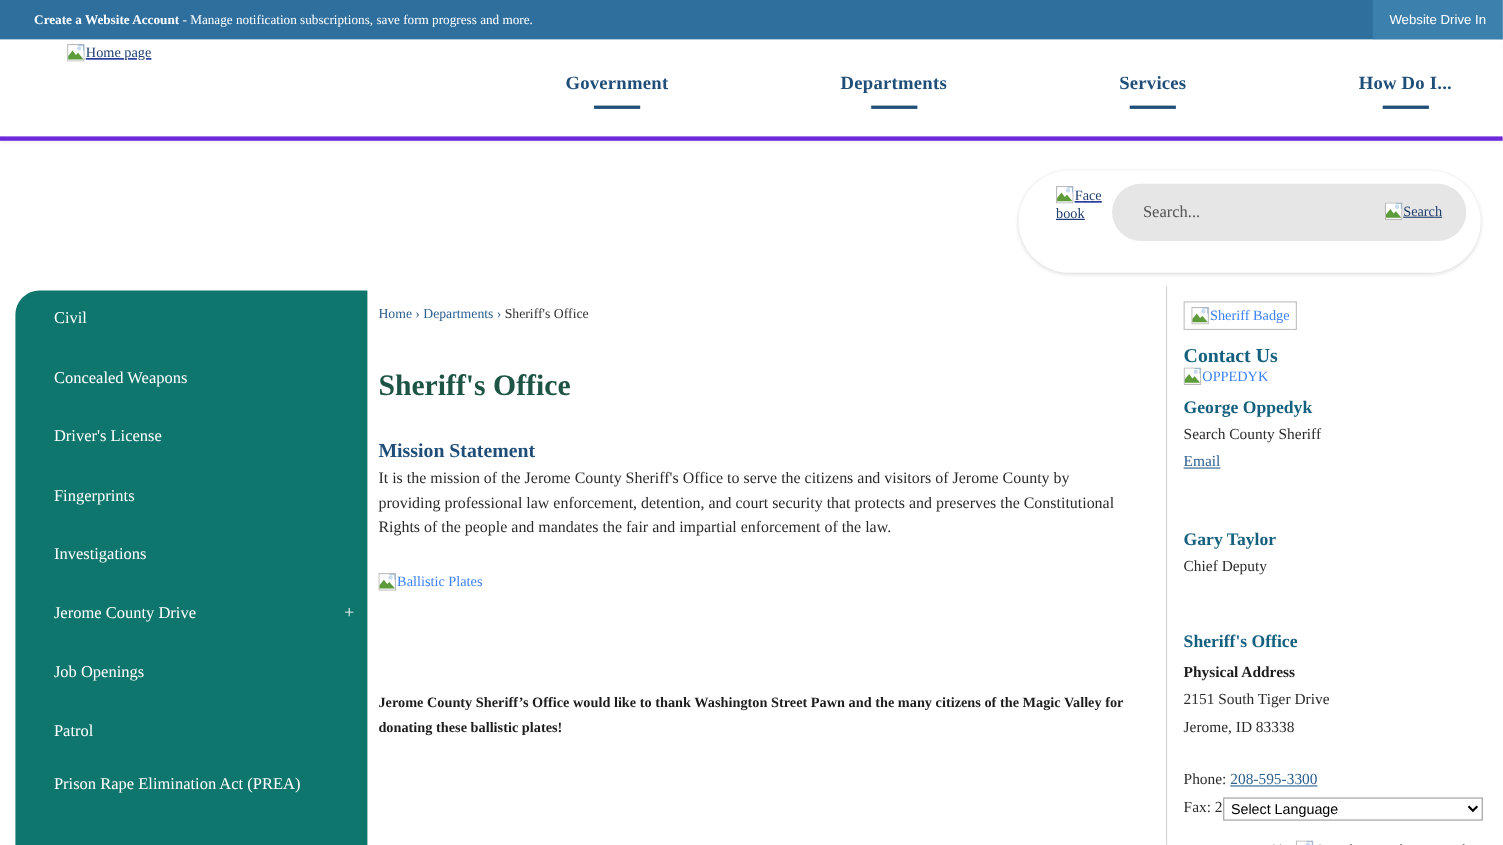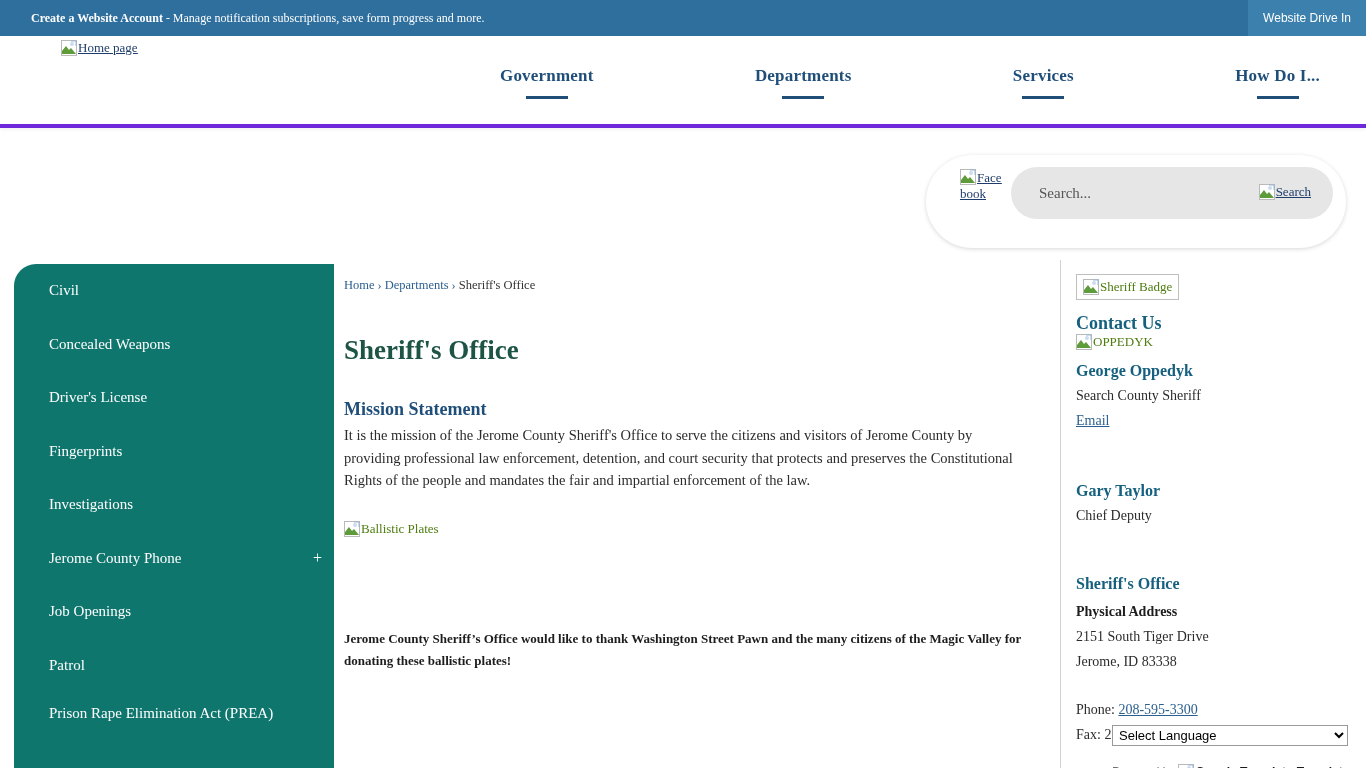--- a/index.html
+++ b/index.html
@@ -23,21 +23,21 @@
   }
   .brokenimg svg { display: block; }
 
   .imgalt {
     color: #1f3d6b;
     text-decoration: underline;
     font-family: "Liberation Serif", serif;
     font-size: 13px;
   }
   .imgalt-plain {
-    color: #4d7c0f;
+    color: #3b82f6;
     text-decoration: none;
   }
 
   
   .topbar {
     position: absolute; left: 0; top: 0;
     width: 1366px; height: 36px;
     background: #2e6f9e;
     display: flex; align-items: center;
   }
@@ -74,20 +74,21 @@
     font-size: 13px;
   }
   .nav {
     position: absolute; left: 500px; top: 30px;
     width: 820px;
     display: flex; justify-content: space-between;
   }
   .nav-item {
     text-align: center;
     cursor: pointer;
+    margin-left: 14px;
   }
   .nav-label {
     display: block;
     color: #1f4e79;
     font-weight: bold;
     font-size: 17px;
     font-family: "Liberation Serif", serif;
     letter-spacing: .2px;
   }
   .nav-underline {
@@ -395,21 +396,21 @@
   <div class="side-item">
     <span>Driver's License</span>
   </div>
   <div class="side-item">
     <span>Fingerprints</span>
   </div>
   <div class="side-item">
     <span>Investigations</span>
   </div>
   <div class="side-item">
-    <span>Jerome County Phone</span>
+    <span>Jerome County Drive</span>
     <span class="plus">+</span>
   </div>
   <div class="side-item">
     <span>Job Openings</span>
   </div>
   <div class="side-item">
     <span>Patrol</span>
   </div>
   <div class="side-item" style="height:auto; line-height:26px; padding-top:8px; align-items:flex-start;">
     <span>Prison Rape Elimination Act (PREA)</span>

